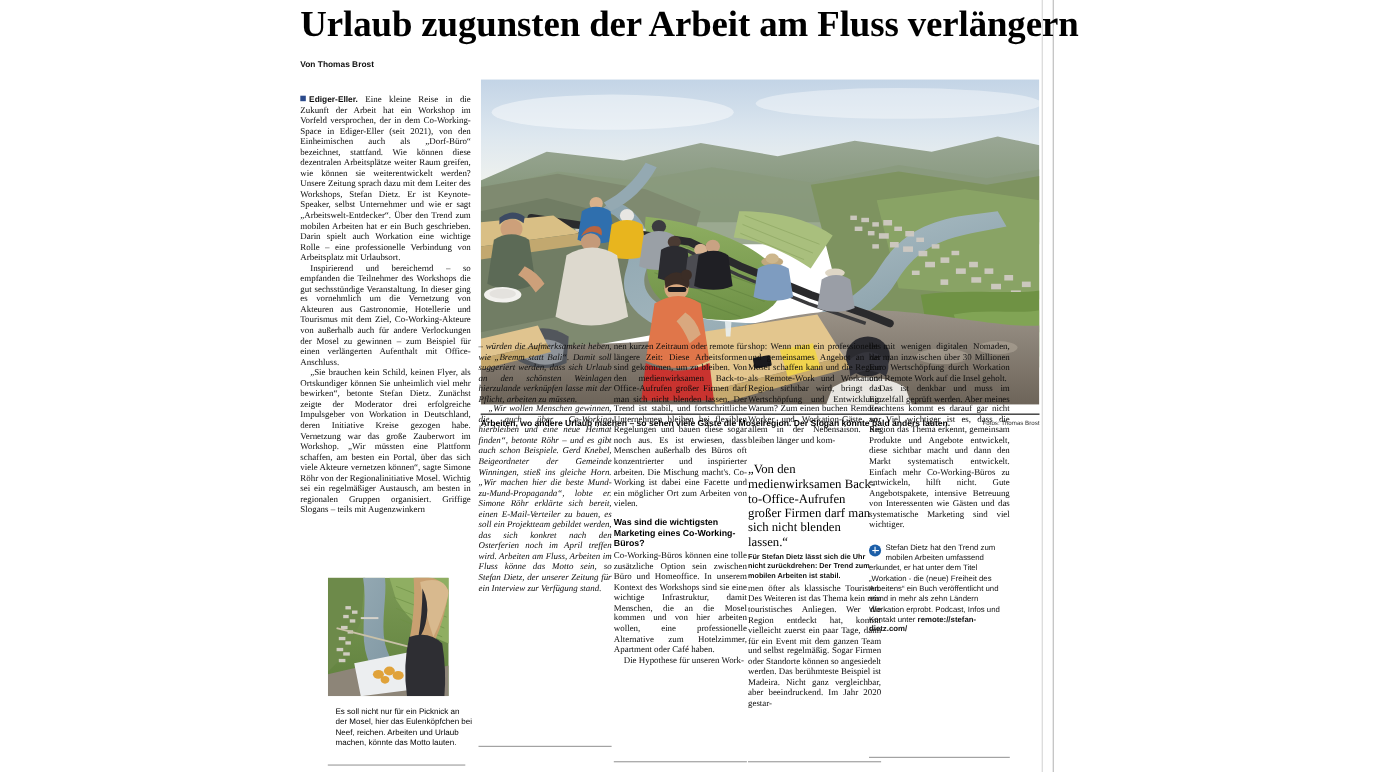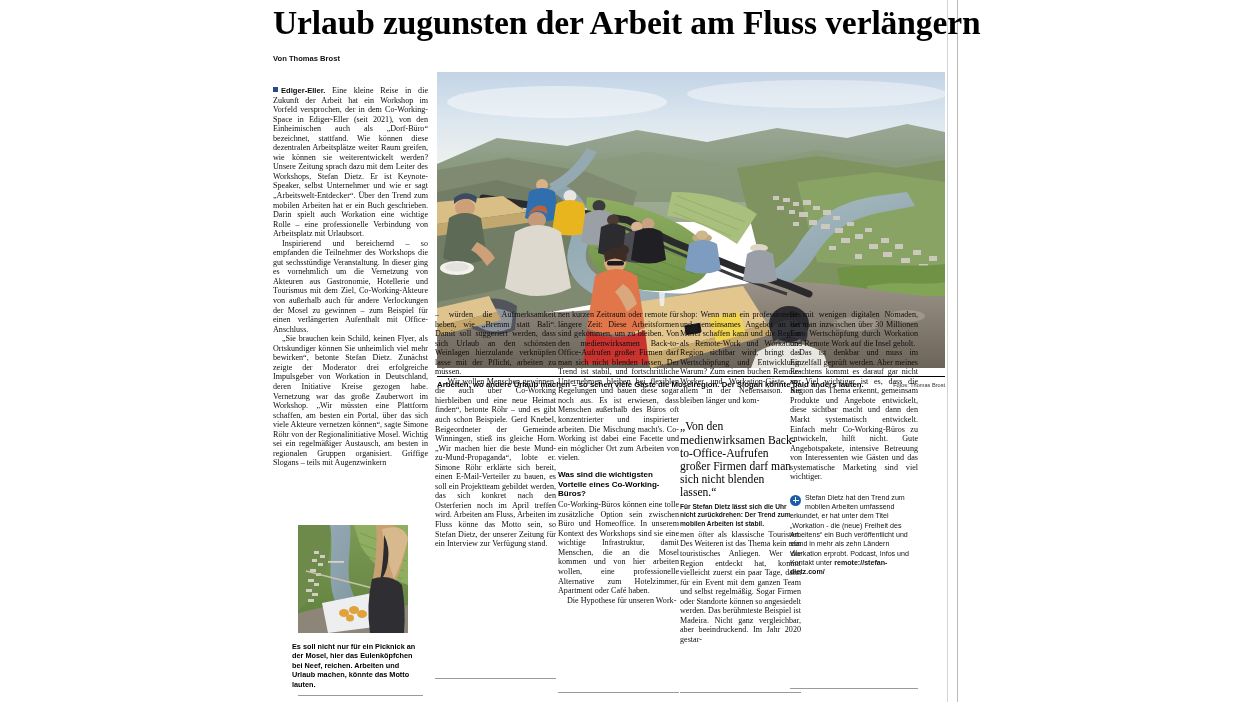--- a/index.html
+++ b/index.html
@@ -128,35 +128,35 @@
   
   .lower{
     position:absolute;
     left:0; top:310px;
     width:672px; height:392px;
   }
   .lcol{
     position:absolute; top:0; width:121px;
   }
   .lcol.c1{ left:0;   }
-  .lcol.c2{ left:162px;}
+  .lcol.c2{ left:162px;font-style:italic;}
   .lcol.c3{ left:285px;}
   .lcol.c4{ left:407px;}
   .lcol.c5{ left:517px; width:128px;}
 
   
   .photo-small{
     position:absolute; left:25px; top:215px;
     width:110px; height:108px; overflow:hidden;
   }
   .capsmall{
-    position:absolute; left:19px; top:332px;
+    position:absolute; left:32px; top:332px;
     width:125px;
     font-family:"Liberation Sans", sans-serif;
-    font-weight:700;
+    font-weight:400;
     font-size:7.3px;
     line-height:9.4px;
     color:#000;
   }
   .hr-thin{
     position:absolute; left:25px; top:385px; width:125px;
     border-top:0.7px solid #9a9a9a;
   }
   .hr-thin2{
     position:absolute; left:0px; top:382px; width:121px;
@@ -511,21 +511,21 @@
       </div>
 
       <div class="lcol c2">
         <p class="bodytext">– würden die Aufmerksamkeit heben, wie „Bremm statt Bali“. Damit soll suggeriert werden, dass sich Urlaub an den schönsten Weinlagen hierzulande verknüpfen lasse mit der Pflicht, arbeiten zu müssen.</p>
         <p class="bodytext">„Wir wollen Menschen gewinnen, die auch über Co-Working hierbleiben und eine neue Heimat finden“, betonte Röhr – und es gibt auch schon Beispiele. Gerd Knebel, Beigeordneter der Gemeinde Winningen, stieß ins gleiche Horn. „Wir machen hier die beste Mund-zu-Mund-Propaganda“, lobte er. Simone Röhr erklärte sich bereit, einen E-Mail-Verteiler zu bauen, es soll ein Projektteam gebildet werden, das sich konkret nach den Osterferien noch im April treffen wird. Arbeiten am Fluss, Arbeiten im Fluss könne das Motto sein, so Stefan Dietz, der unserer Zeitung für ein Interview zur Verfügung stand.</p>
         <div class="hr-thin3"></div>
       </div>
 
       <div class="lcol c3">
         <p class="bodytext">nen kurzen Zeitraum oder remote für längere Zeit: Diese Arbeitsformen sind gekommen, um zu bleiben. Von den medienwirksamen Back-to-Office-Aufrufen großer Firmen darf man sich nicht blenden lassen. Der Trend ist stabil, und fortschrittliche Unternehmen bleiben bei flexiblen Regelungen und bauen diese sogar noch aus. Es ist erwiesen, dass Menschen außerhalb des Büros oft konzentrierter und inspirierter arbeiten. Die Mischung macht's. Co-Working ist dabei eine Facette und ein möglicher Ort zum Arbeiten von vielen.</p>
-        <div class="qhead">Was sind die wichtigsten Vorteile eines Co-Working-Büros?</div>
+        <div class="qhead">Was sind die wichtigsten Marketing eines Co-Working-Büros?</div>
         <p class="bodytext">Co-Working-Büros können eine tolle zusätzliche Option sein zwischen Büro und Homeoffice. In unserem Kontext des Workshops sind sie eine wichtige Infrastruktur, damit Menschen, die an die Mosel kommen und von hier arbeiten wollen, eine professionelle Alternative zum Hotelzimmer, Apartment oder Café haben.</p>
         <p class="bodytext">Die Hypothese für unseren Work-</p>
         <div class="hr-thin2"></div>
       </div>
 
       <div class="lcol c4">
         <p class="bodytext">shop: Wenn man ein professionelles und gemeinsames Angebot an der Mosel schaffen kann und die Region als Remote-Work und Workation-Region sichtbar wird, bringt das Wertschöpfung und Entwicklung. Warum? Zum einen buchen Remote-Worker und Workation-Gäste vor allem in der Nebensaison. Sie bleiben länger und kom-</p>
         <div class="pullquote">
           <div class="pq-text">„Von den medienwirksamen Back-to-Office-Aufrufen großer Firmen darf man sich nicht blenden lassen.“</div>
           <div class="pq-attr">Für Stefan Dietz lässt sich die Uhr nicht zurückdrehen: Der Trend zum mobilen Arbeiten ist stabil.</div>

